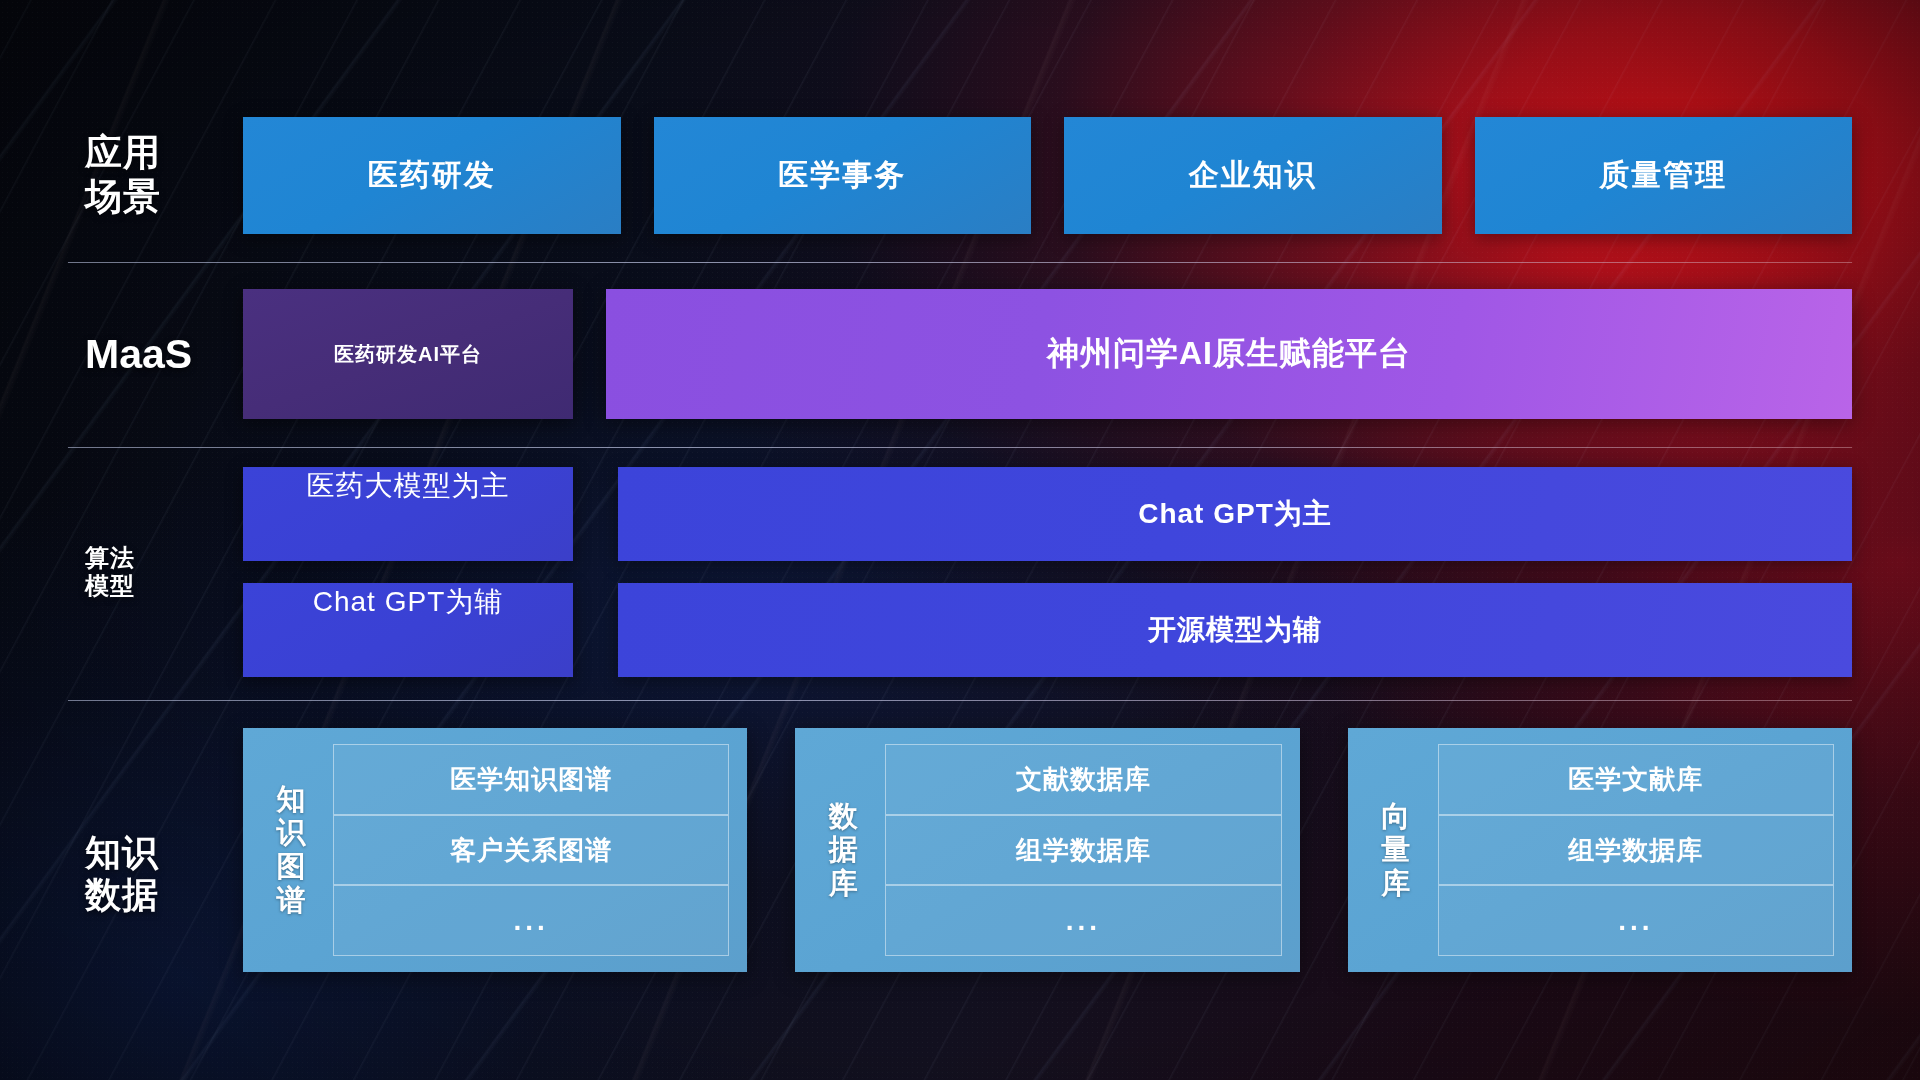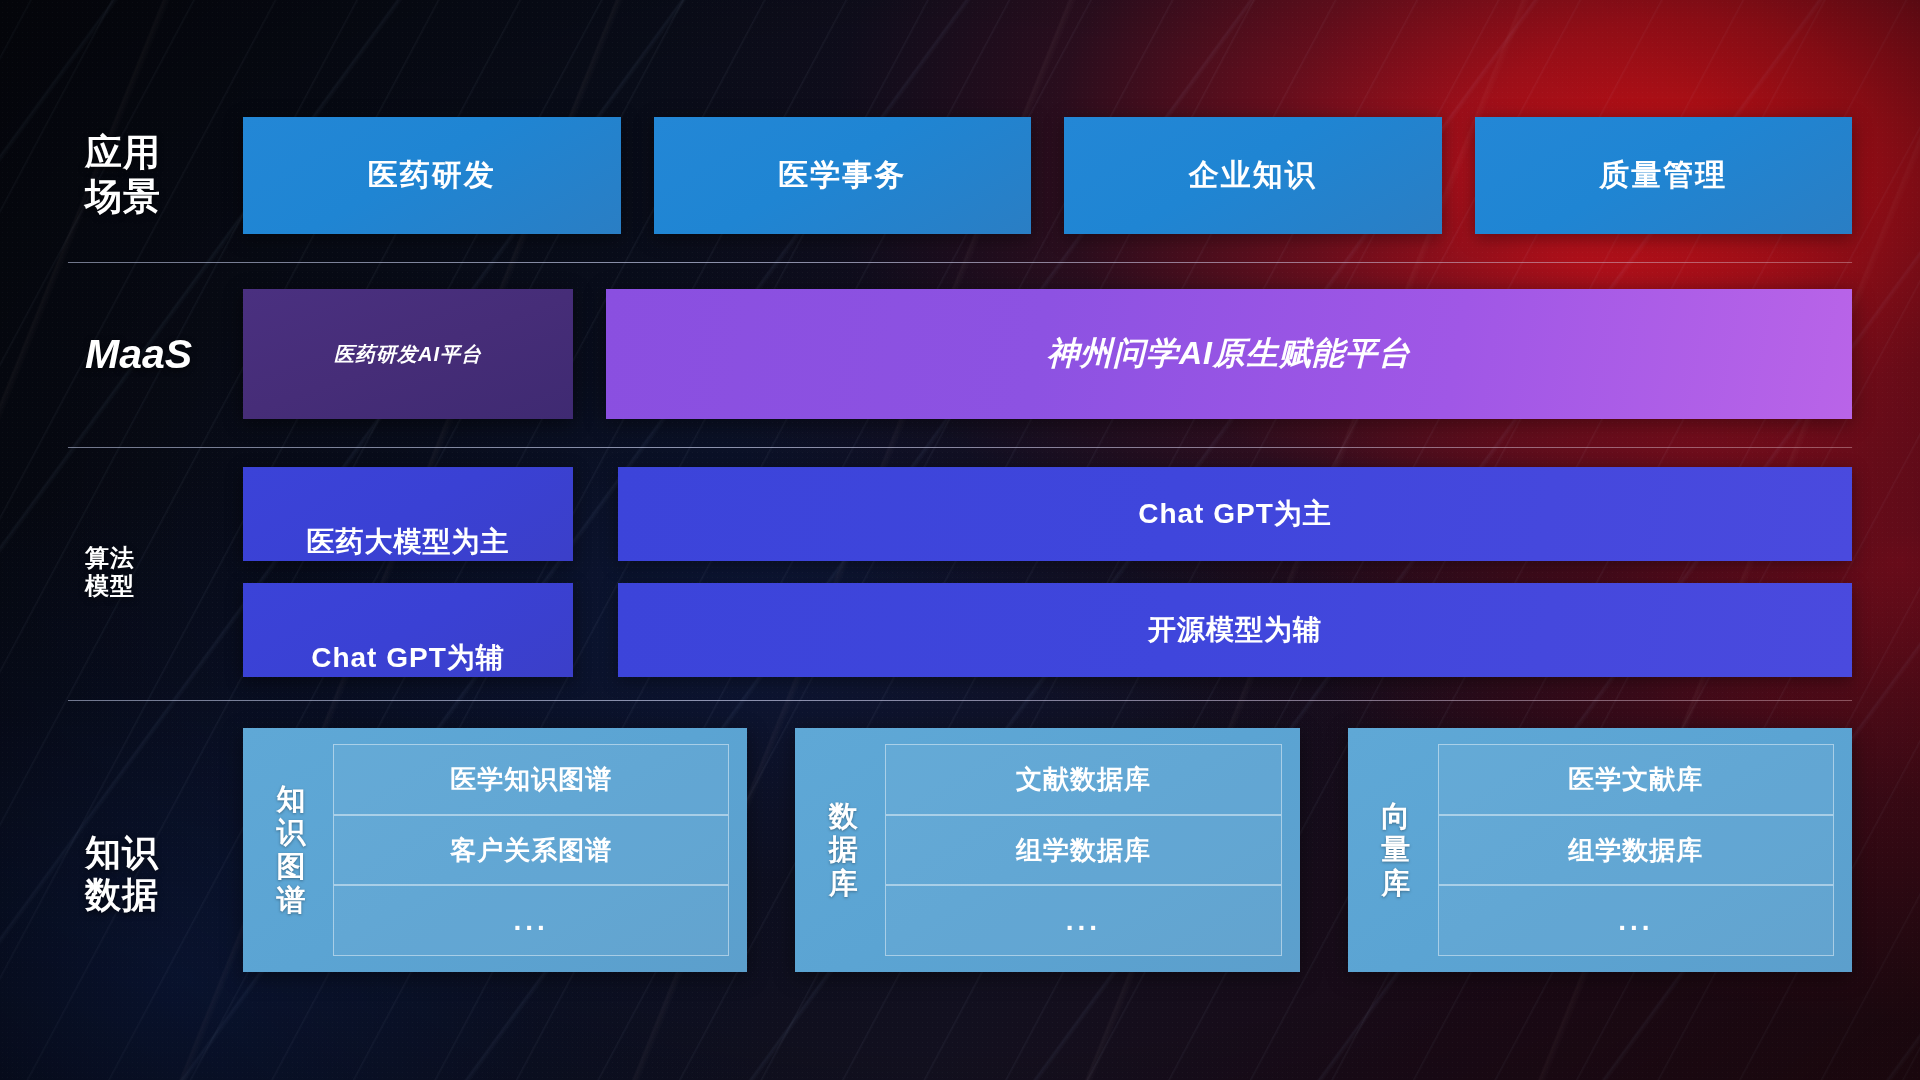--- a/index.html
+++ b/index.html
@@ -156,21 +156,21 @@
   }
   .app-box::after {
     content:"";
     position:absolute; inset:0;
     background-image: radial-gradient(rgba(255,255,255,0.11) 0.6px, transparent 0.7px);
     background-size: 6px 6px;
     opacity:.5; pointer-events:none;
   }
 
   
-  #row-maas { top: 295px; height: 118px; font-style: italic; }
+  #row-maas { top: 295px; height: 118px; }
   #row-maas .row-label { font-size: 41px; letter-spacing: 0px; }
   .maas-left {
     width: 330px; flex: 0 0 330px;
     height: 130px;
     display: flex; align-items: center; justify-content: center;
     background: linear-gradient(160deg, #4a3080 0%, #462d78 50%, #3f2a72 100%);
     color: #fff; font-size: 20px; font-weight: 700; letter-spacing: 1px;
     box-shadow: 0 4px 18px rgba(0,0,0,.45);
     position: relative;
   }
@@ -190,23 +190,23 @@
     background-size: 6px 6px; opacity:.45; pointer-events:none;
   }
 
   
   #row-algo { top: 467px; height: 210px; }
   #row-algo .row-label { font-size: 24px; }
   .algo-stack { flex: 1 1 auto; display: flex; flex-direction: column; gap: 22px; }
   .algo-line { display: flex; }
   .algo-left {
     width: 330px; flex: 0 0 330px; height: 94px;
-    display:flex; align-items:flex-end; justify-content:center;
+    display:flex; align-items:flex-start; justify-content:center;
     background: linear-gradient(150deg,#3b43d8 0%, #3a41d4 50%, #3b3fc9 100%);
-    color:#fff; font-size:28px; font-weight:700; letter-spacing:1px;
+    color:#fff; font-size:28px; font-weight:400; letter-spacing:1px;
     box-shadow: 0 4px 16px rgba(0,0,0,.42);
     position:relative;
   }
   .algo-right {
     flex: 1 1 auto; margin-left: 45px; height: 94px;
     display:flex; align-items:center; justify-content:center;
     background: linear-gradient(100deg,#3c44da 0%, #3f46dc 45%, #4548dd 75%, #4a4ade 100%);
     color:#fff; font-size:28px; font-weight:700; letter-spacing:1px;
     box-shadow: 0 4px 16px rgba(0,0,0,.38);
     position:relative;

